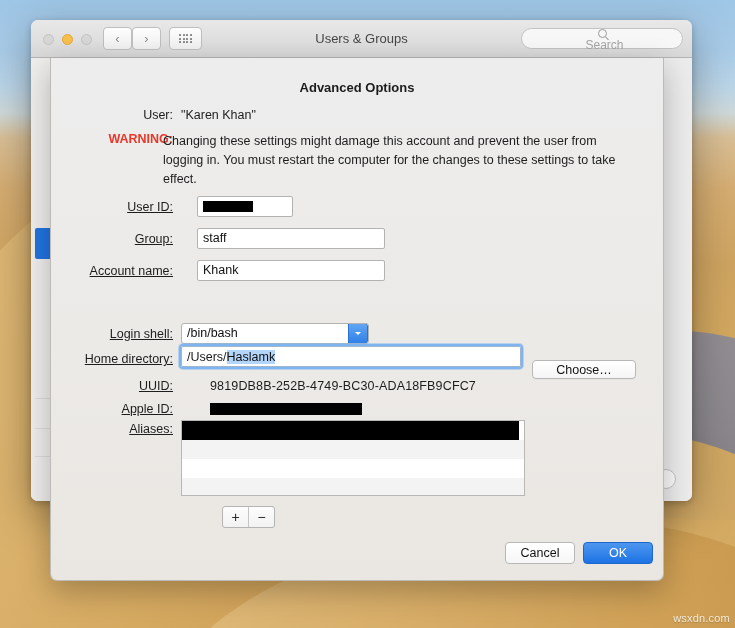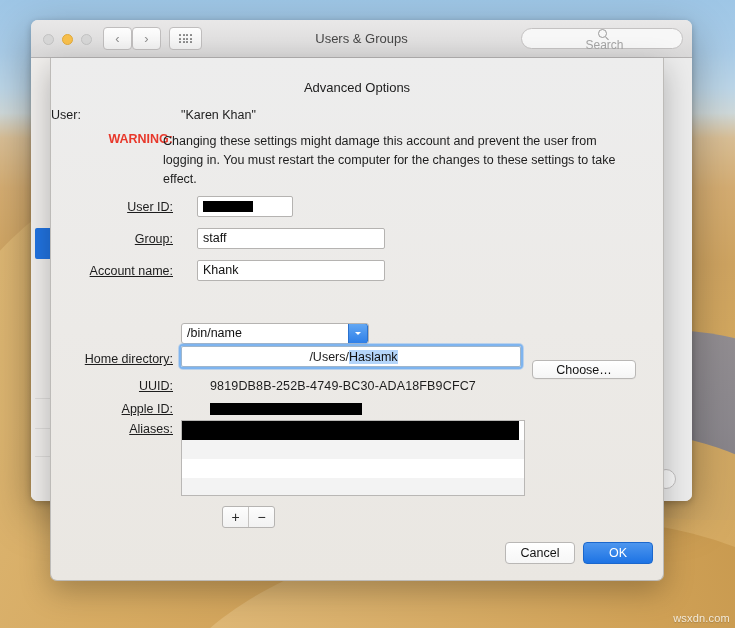--- a/index.html
+++ b/index.html
@@ -152,25 +152,25 @@
     width: 614px; height: 523px;
     background: linear-gradient(to bottom, #ededed 0%, #eceae7 52%, #eae7e2 100%);
     border: 1px solid #bdbbb8;
     border-top: none;
     border-radius: 0 0 7px 7px;
     box-shadow: 0 10px 30px rgba(0,0,0,.26);
     color: #1d1d1d;
   }
   #sheet-title {
     position: absolute; left: 0; right: 0; top: 22px;
-    text-align: center; font-size: 13px; font-weight: normal; color: #1c1c1c;
+    text-align: center; font-size: 13px; font-weight: bold; color: #1c1c1c;
   }
 
   #user-row { position: absolute; left: 0; top: 50px; width: 100%; font-size: 12.5px; }
-  #user-row .lbl { position: absolute; left: 0; width: 122px; color: #1d1d1d; }
+  #user-row .lbl { position: absolute; left: 0; width: 122px; text-align: right; color: #1d1d1d; }
   #user-row .val { position: absolute; left: 130px; color: #1d1d1d; }
 
   #warning { position: absolute; top: 74px; left: 0; width: 100%; font-size: 12.5px; }
   #warning .wlbl {
     position: absolute; left: 0; width: 122px; text-align: right;
     color: #e8382b; font-weight: bold;
   }
   #warning .wtxt {
     position: absolute; left: 112px; width: 455px;
     line-height: 1.52; color: #1d1d1d;
@@ -210,21 +210,21 @@
     background: #fff;
     box-shadow: 0 0 0 1px rgba(126,180,239,.45);
     padding: 0;
   }
   #home-wrap .inner {
     position: absolute; inset: 0;
     border: 1px solid #9fb6cc; border-radius: 2px;
     background: #fff;
     font-size: 12.5px; line-height: 19px;
     padding: 1px 0 0 5px;
-    white-space: nowrap; overflow: hidden; text-align: center;
+    white-space: nowrap; overflow: hidden;
   }
   .sel-text { background: #b4d5fa; color: #101010; }
 
   
   #shell-popup {
     position: absolute; left: 130px;
     width: 188px; height: 21px;
     background: #ffffff;
     border: 1px solid #b5b3b1;
     border-radius: 3px;
@@ -410,22 +410,23 @@
     <div class="tf w-normal">staff</div>
   </div>
 
   <div class="row" style="top:202px">
     <span class="lbl">Account name:</span>
     <div class="tf w-normal">Khank</div>
   </div>
 
 
   <div class="row" style="top:265px">
+    <span class="lbl">Login shell:</span>
     <div id="shell-popup">
-      <span>/bin/name</span>
+      <span>/bin/bash</span>
       <span class="arrowbox"></span>
     </div>
   </div>
 
   <div class="row" style="top:288px;height:26px">
     <span class="lbl" style="line-height:26px">Home directory:</span>
     <div id="home-wrap">
       <div class="inner">
         <span>/Users/</span><span class="sel-text">Haslamk</span>
       </div>

